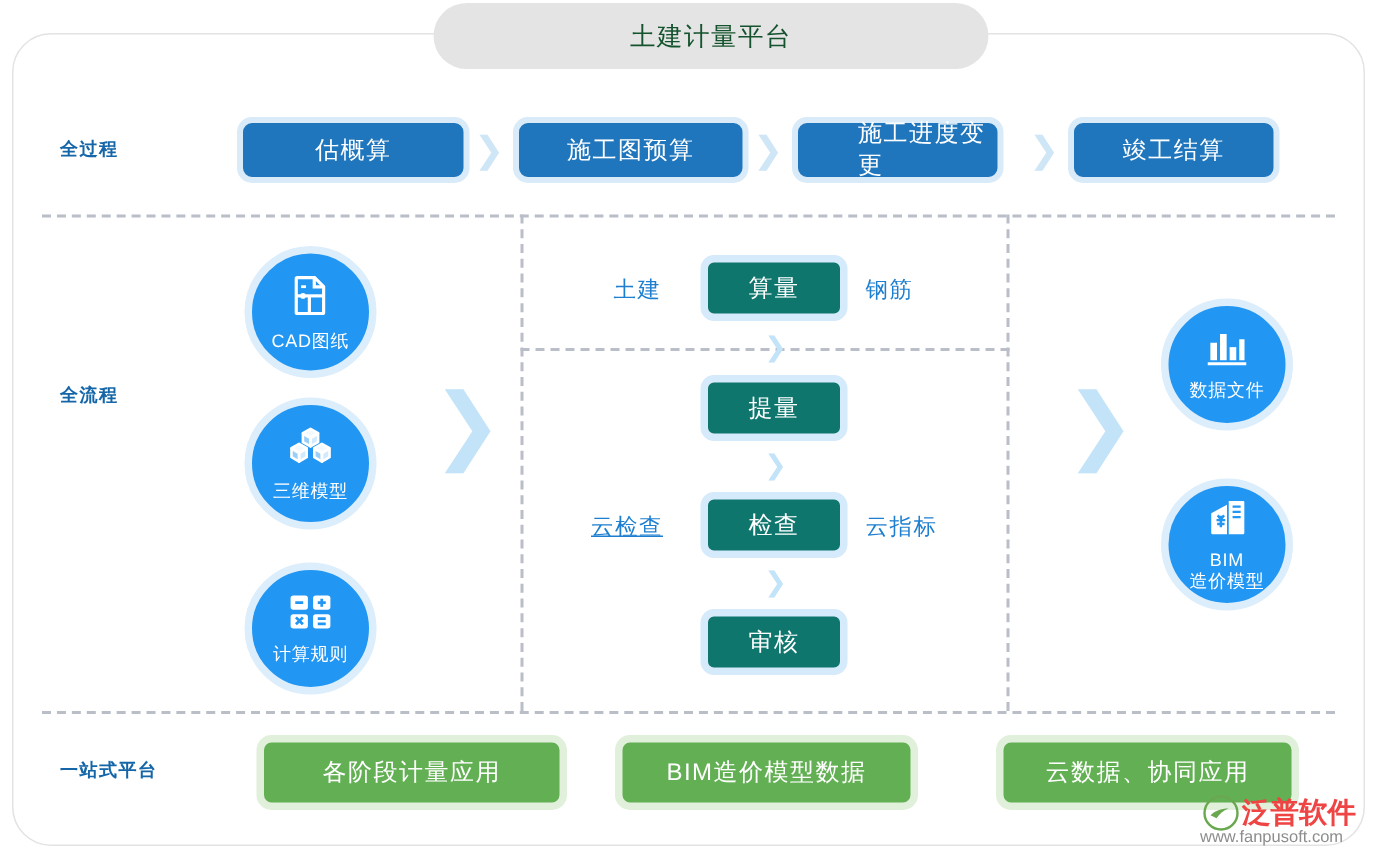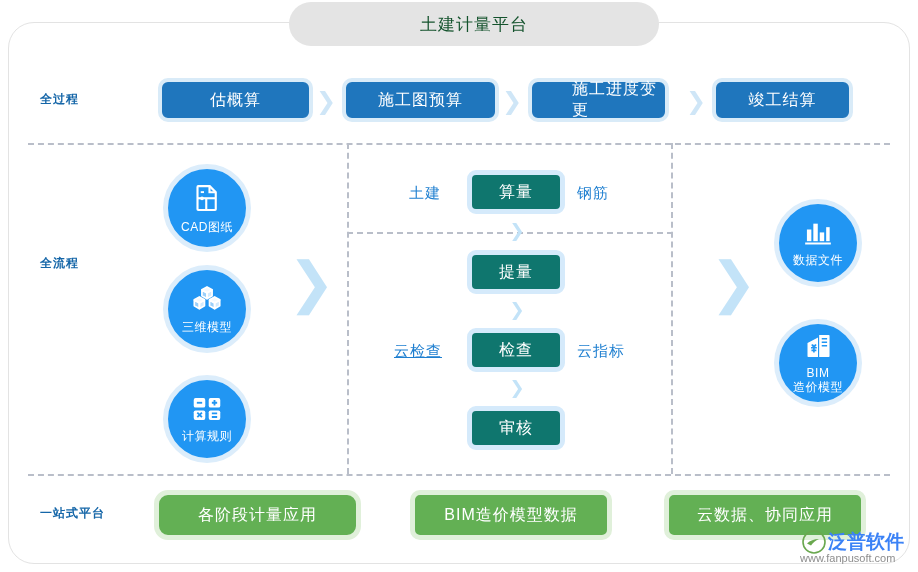--- a/index.html
+++ b/index.html
@@ -216,40 +216,40 @@
     background: #63b054;
     border: 5px solid #e0f0da;
     border-radius: 10px;
     display: flex;
     align-items: center;
     justify-content: center;
     color: #ffffff;
     font-size: 16px;
     letter-spacing: 1px;
   }
-  #green-0 { left: 154px; width: 207px; border-radius: 14px; }
+  #green-0 { left: 171px; width: 207px; }
   #green-1 { left: 410px; width: 202px; }
   #green-2 { left: 664px; width: 202px; }
 
   
   #watermark {
     position: absolute;
     left: 800px;
     top: 528px;
     width: 118px;
     height: 42px;
     z-index: 9;
   }
   #watermark .wm-text {
     position: absolute;
     left: 28px;
     top: 1px;
     font-size: 19px;
     font-weight: bold;
-    color: #3b82f6;
+    color: #ef4444;
     letter-spacing: 0px;
     white-space: nowrap;
   }
   #watermark .wm-url {
     position: absolute;
     left: 0px;
     top: 24px;
     font-size: 11px;
     color: #8d8d8d;
     white-space: nowrap;

